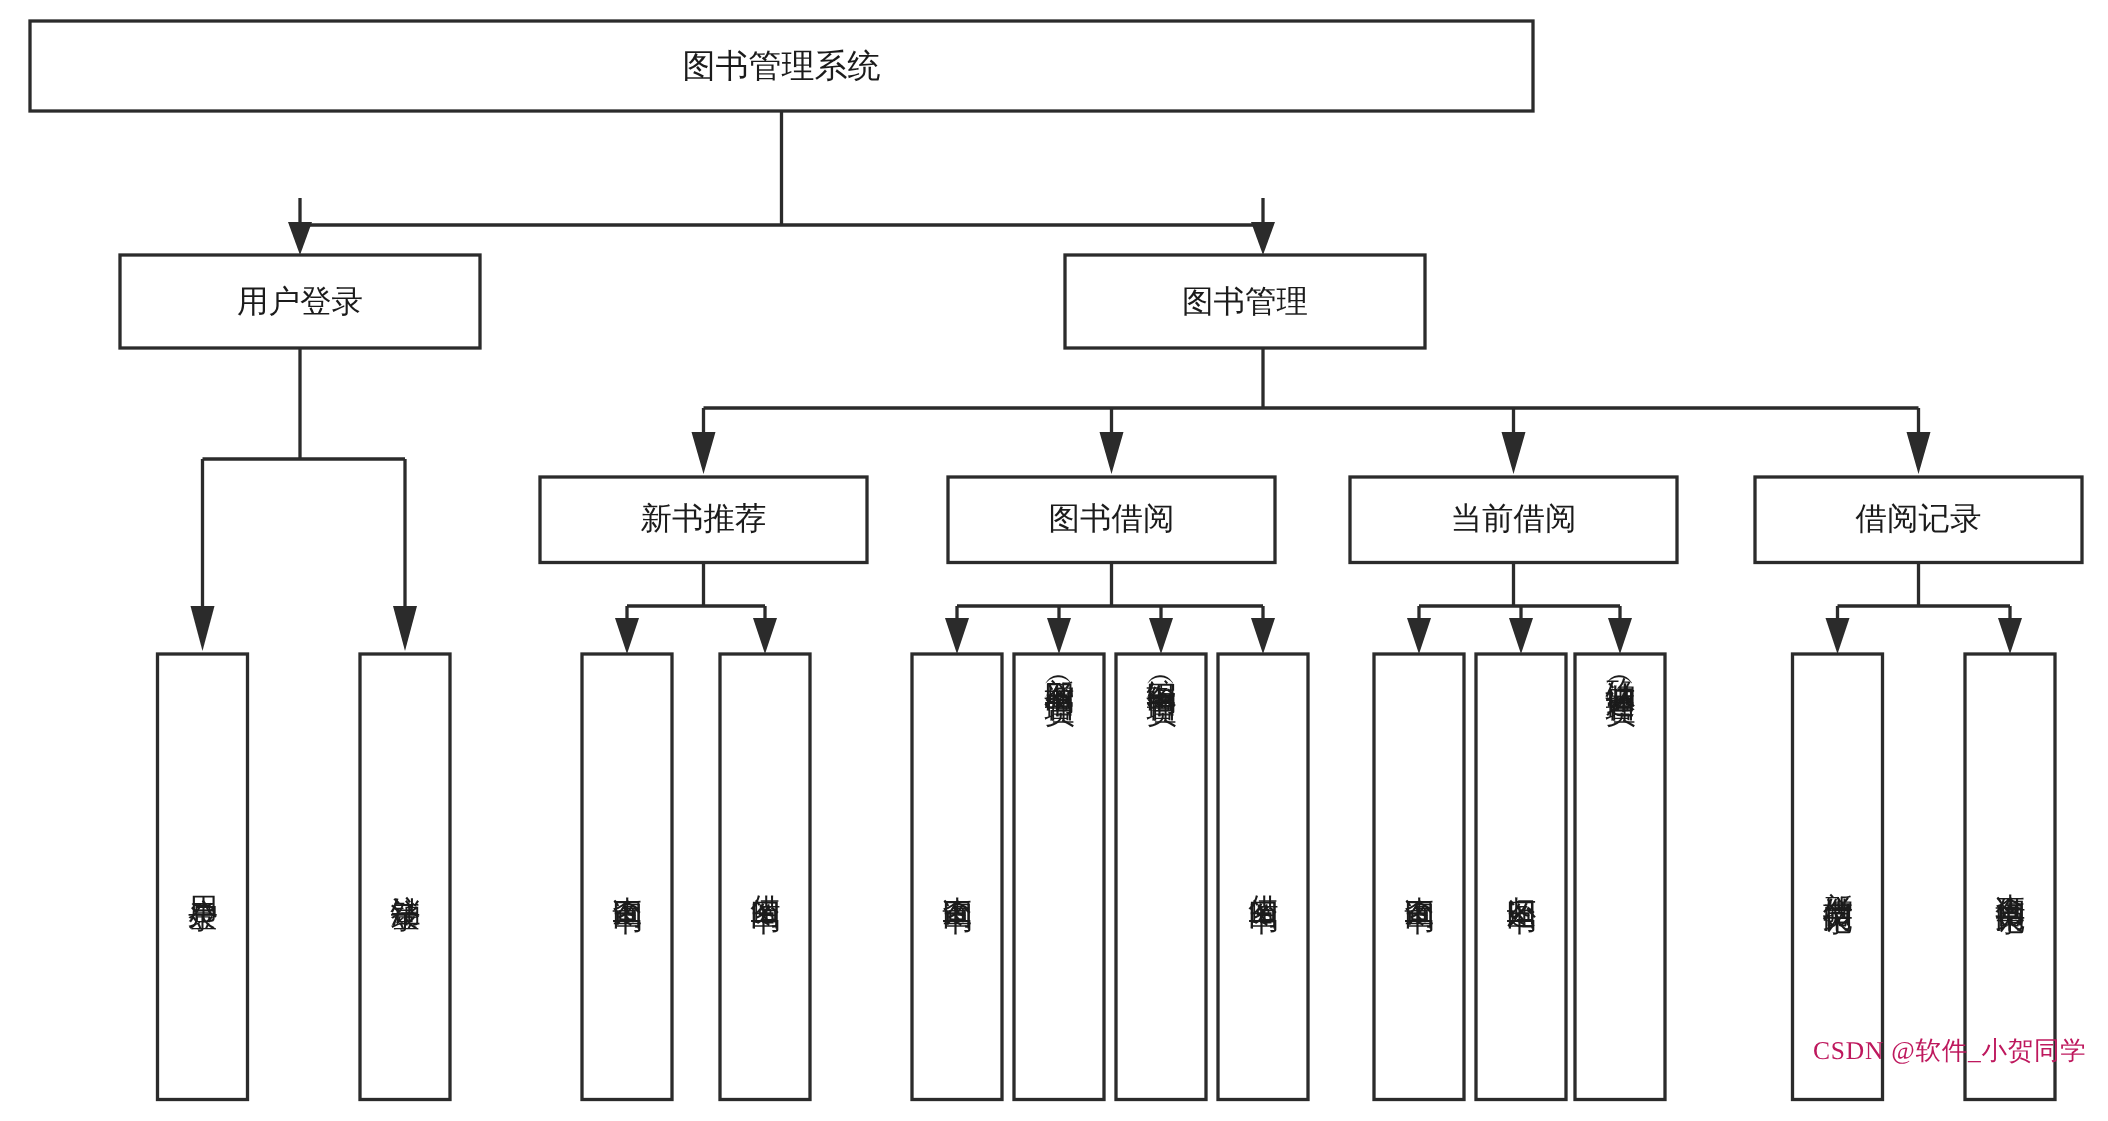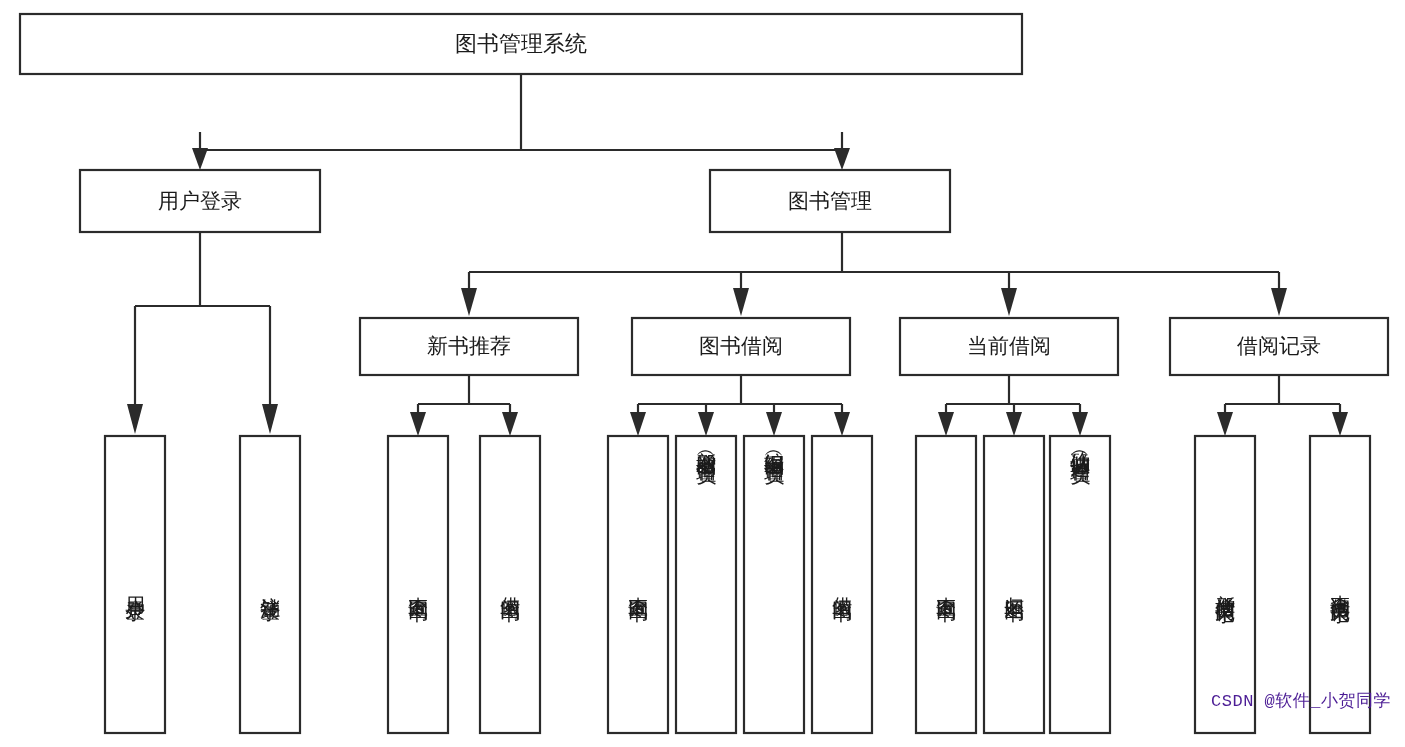--- a/index.html
+++ b/index.html
@@ -67,23 +67,23 @@
     line-height: 1.18;
     letter-spacing: 2px;
     color: #1b1b1b;
     white-space: nowrap;
     text-align: center;
   }
   .watermark {
     position: absolute;
     right: 14px;
     bottom: 6px;
-    font-family: Liberation Mono, monospace;
+    font-family: Liberation Serif, serif;
     font-size: 17px;
-    color: #4c1d95;
+    color: #be185d;
     white-space: nowrap;
     letter-spacing: 0.5px;
   }
 </style>
 </head>
 <body>
 
 <div id="diagram-root">
 
   <svg class="flow" viewBox="0 0 1405 747" xmlns="http://www.w3.org/2000/svg">

